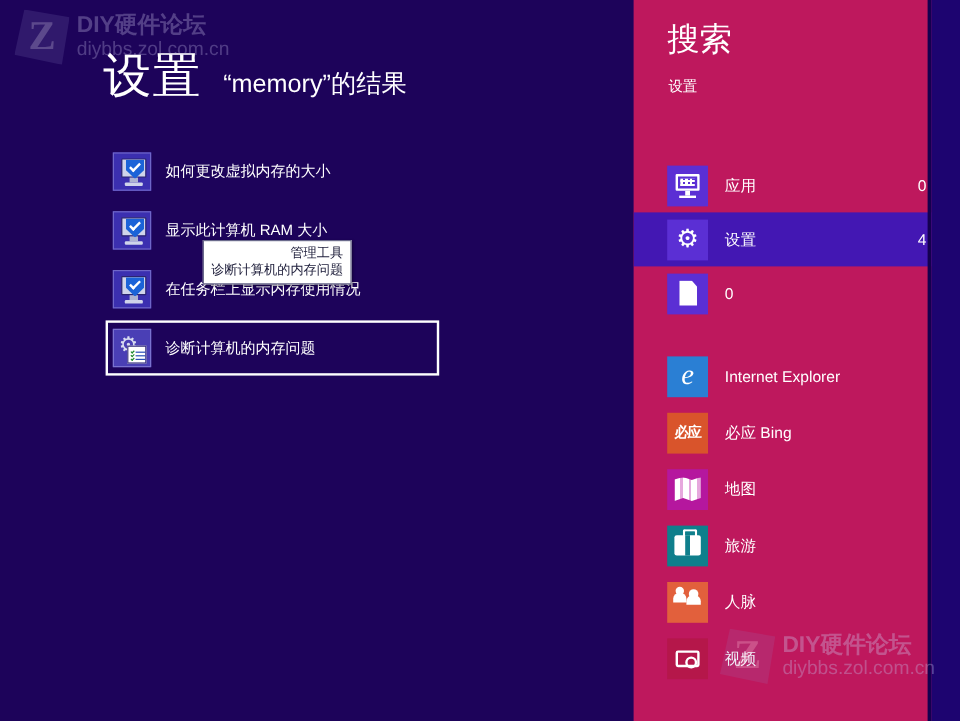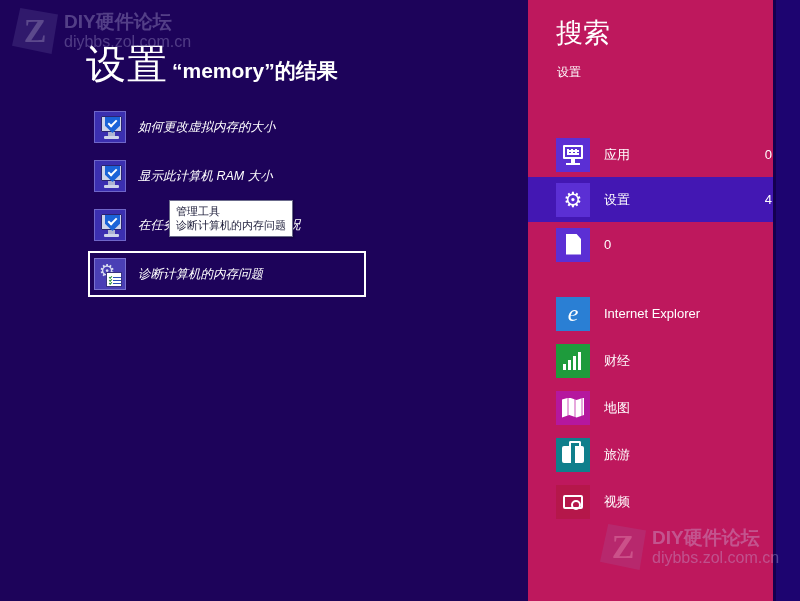--- a/index.html
+++ b/index.html
@@ -34,32 +34,31 @@
   }
   .header-title {
     font-size: 40px;
     font-weight: 300;
     color: #ffffff;
     letter-spacing: 1px;
     line-height: 1;
   }
   .header-sub {
     font-size: 21px;
-    font-weight: 700;
+    font-weight: 400;
     color: #ffffff;
-    margin-left: 4px;
+    margin-left: 18px;
     line-height: 1;
   }
 
   .results-list {
     position: absolute;
     left: 88px;
-    top: 104px;
+    top: 120px;
     width: 278px;
-    font-style: italic;
   }
   .result-item {
     position: relative;
     height: 46px;
     display: flex;
     align-items: center;
     margin-bottom: 3px;
     padding: 0 6px 0 4px;
     border: 2px solid transparent;
   }
@@ -140,20 +139,21 @@
   
   .tooltip {
     position: absolute;
     left: 169px;
     top: 200px;
     background: #ffffff;
     border: 1px solid #6b6b8c;
     padding: 3px 6px 4px 6px;
     z-index: 40;
     box-shadow: 1px 1px 2px rgba(0,0,0,.35);
+    text-align: right;
   }
   .tooltip div {
     font-size: 11px;
     color: #1b1b38;
     line-height: 14px;
     white-space: nowrap;
   }
 
   
   .charm {
@@ -472,47 +472,51 @@
 
     <div class="app-list">
 
       <div class="app-row">
         <div class="app-tile tile-ie" style="background:#2a7fd4">
           <span>e</span>
         </div>
         <div class="app-label">Internet Explorer</div>
       </div>
 
-
       <div class="app-row">
-        <div class="app-tile tile-fin" style="background:#1e9b3c">
-          <div class="bars">
-              <i></i>
-              <i></i>
-              <i></i>
-              <i></i>
-            </div>
-        </div>
-        <div class="app-label">财经</div>
-      </div>
+        <div class="app-tile tile-bing" style="background:#d9542b">
+          <span>必应</span>
+        </div>
+        <div class="app-label">必应 Bing</div>
+      </div>
+
 
       <div class="app-row">
         <div class="app-tile tile-map" style="background:#b5179e">
           <div class="folds"></div>
         </div>
         <div class="app-label">地图</div>
       </div>
 
       <div class="app-row">
         <div class="app-tile tile-travel" style="background:#0f7f8c">
           <div class="case"></div>
         </div>
         <div class="app-label">旅游</div>
       </div>
 
+      <div class="app-row">
+        <div class="app-tile tile-people" style="background:#e2603c">
+          <div class="p1b"></div>
+            <div class="p1"></div>
+            <div class="p2b"></div>
+            <div class="p2"></div>
+        </div>
+        <div class="app-label">人脉</div>
+      </div>
 
       <div class="app-row">
         <div class="app-tile tile-video" style="background:#b5174a">
           <div class="cam"></div>
         </div>
         <div class="app-label">视频</div>
       </div>
 
     </div>
 

